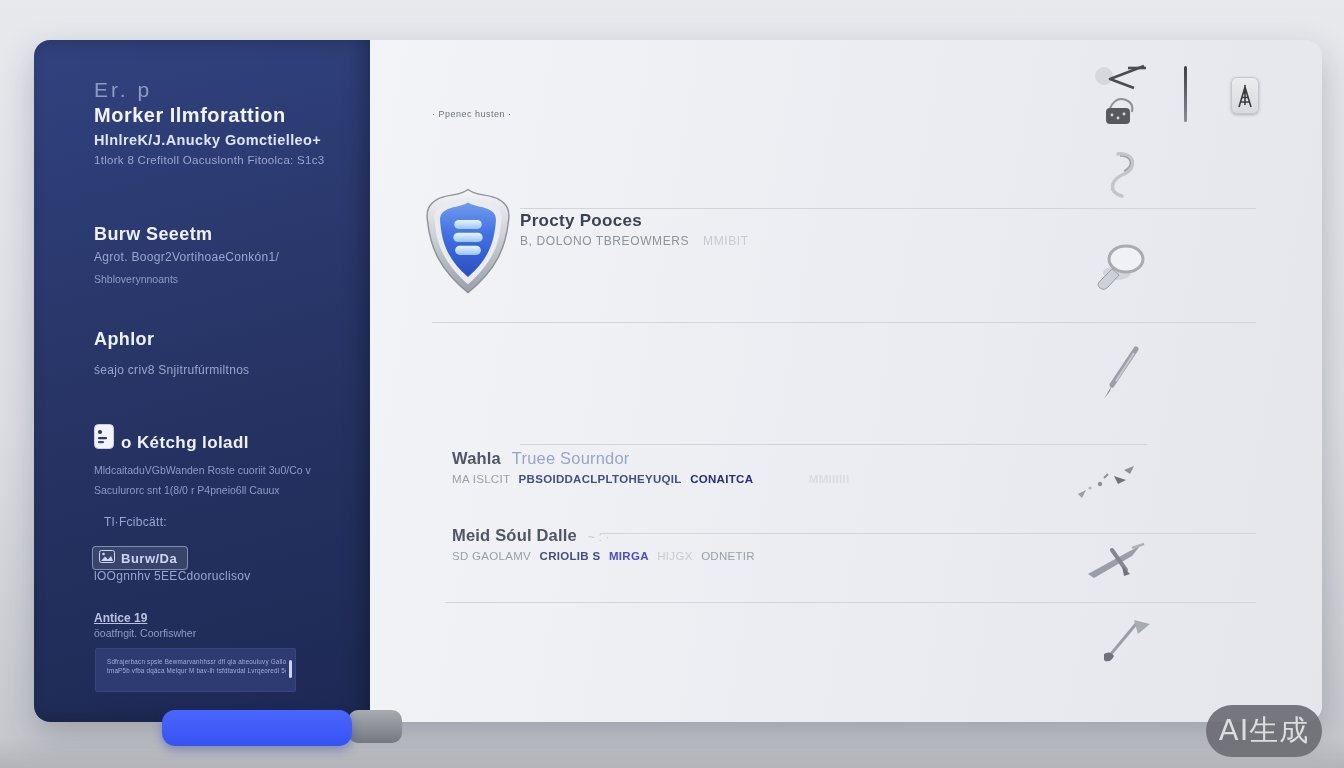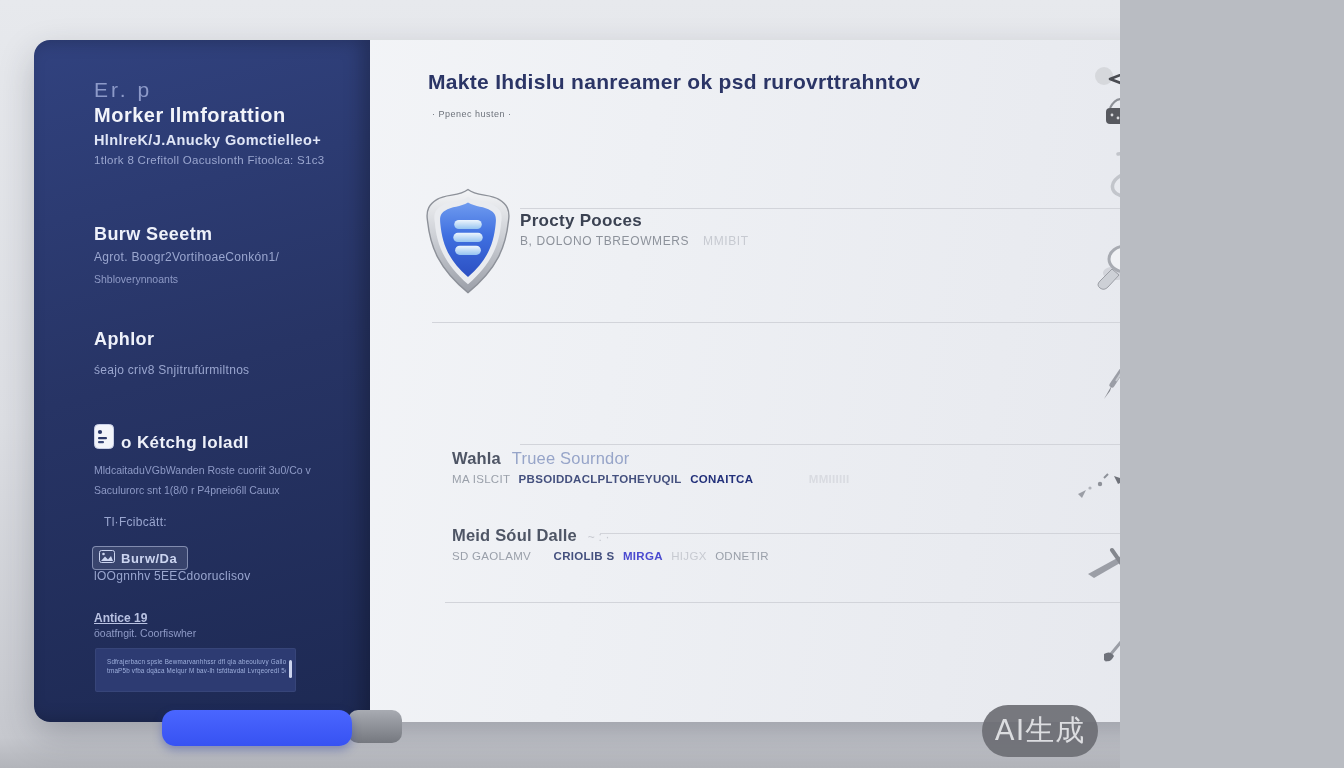--- a/index.html
+++ b/index.html
@@ -1,16 +1,16 @@
 <!DOCTYPE html>
 <html><head>
 <meta charset="utf-8">
 <style>
   html,body{margin:0;padding:0;background:#b9bcc2;}
-  .scene{position:relative;width:1120px;height:768px;overflow:hidden;
+  .scene{position:relative;width:1344px;height:768px;overflow:hidden;
          font-family:"Liberation Sans",sans-serif;
          background:linear-gradient(180deg,#e7e9ed 0%,#dcdee3 55%,#c6c8ce 96%,#b2b4ba 100%);}
   .window{position:absolute;left:34px;top:40px;width:1288px;height:682px;border-radius:16px;
           background:linear-gradient(100deg,#f7f8fa 0%,#eef0f4 45%,#e4e6ec 100%);
           box-shadow:0 14px 34px rgba(40,44,60,.25);}
   
   .sidebar{position:absolute;left:0;top:0;width:336px;height:682px;border-radius:16px 0 0 16px;
            background:linear-gradient(165deg,#31427f 0%,#273465 48%,#1d2953 100%);
            box-shadow:inset -8px 0 18px rgba(0,0,0,.25);}
   .sb{position:absolute;left:60px;color:#aab4d9;}
@@ -118,21 +118,20 @@
       <div class="notice">
         <p>Sdfrajerbacn spsle Bewmarvanhhssr dfl qia abeouluvy Gallond fatw6l</p>
         <p>tmaP5b vfba dqâca Melqur M bav-lh tsfdtavdal Lvrqeoredl 5onesderal</p>
         <div class="notice-scroll"></div>
       </div>
     </div>
 
     <div class="gray-chip"></div>
     <button class="blue-btn"></button>
 
-    <div class="main-title">Makte Ihdislu nanreamer ok psd rurovrttrahntov</div>
     <div class="main-sub">· Ppenec husten ·</div>
 
     <div class="icon" style="left:1060px;top:20px">
       <svg width="56" height="34" viewBox="0 0 56 34">
           <circle cx="10" cy="16" r="9" fill="#d6d8dc"></circle>
           <path d="M50 6 L16 19 L40 28" fill="none" stroke="#4a4c52" stroke-width="2.6" stroke-linejoin="round"></path>
           <line x1="34" y1="8" x2="52" y2="8" stroke="#4a4c52" stroke-width="2.6"></line>
         </svg>
     </div>
     <div class="icon" style="left:1068px;top:54px">
@@ -229,21 +228,21 @@
         </svg>
     </div>
 
     <div class="row-title" style="left:418px;top:486px">
       <span class="t-dark">Meid Sóul Dalle</span>
       <span class="t-faint" style="margin-left:6px;font-size:12px">~ : ·</span>
     </div>
     <div class="divider" style="left:566px;top:493px;width:656px"></div>
     <div class="row-sub" style="left:418px;top:510px">
       <span class="t-gray">SD GAOLAMV</span>
-      <span class="t-semi" style="margin-left:19px">CRIOLIB S</span>
+      <span class="t-semi" style="margin-left:5px">CRIOLIB S</span>
       <span class="t-violet" style="margin-left:5px">MIRGA</span>
       <span class="t-faint" style="margin-left:5px">HIJGX</span>
       <span class="t-gray" style="margin-left:5px">ODNETIR</span>
     </div>
     <div class="icon" style="left:1048px;top:496px">
       <svg width="70" height="48" viewBox="0 0 70 48">
           <path d="M6 38 L46 16 L58 10 L50 20 L12 42 Z" fill="#9b9ea6"></path>
           <path d="M30 14 L44 34" stroke="#84878e" stroke-width="4" stroke-linecap="round"></path>
           <path d="M40 30 L48 38 L42 40 Z" fill="#6f727a"></path>
           <path d="M50 12 L62 8" stroke="#b0b3ba" stroke-width="2.5"></path>

